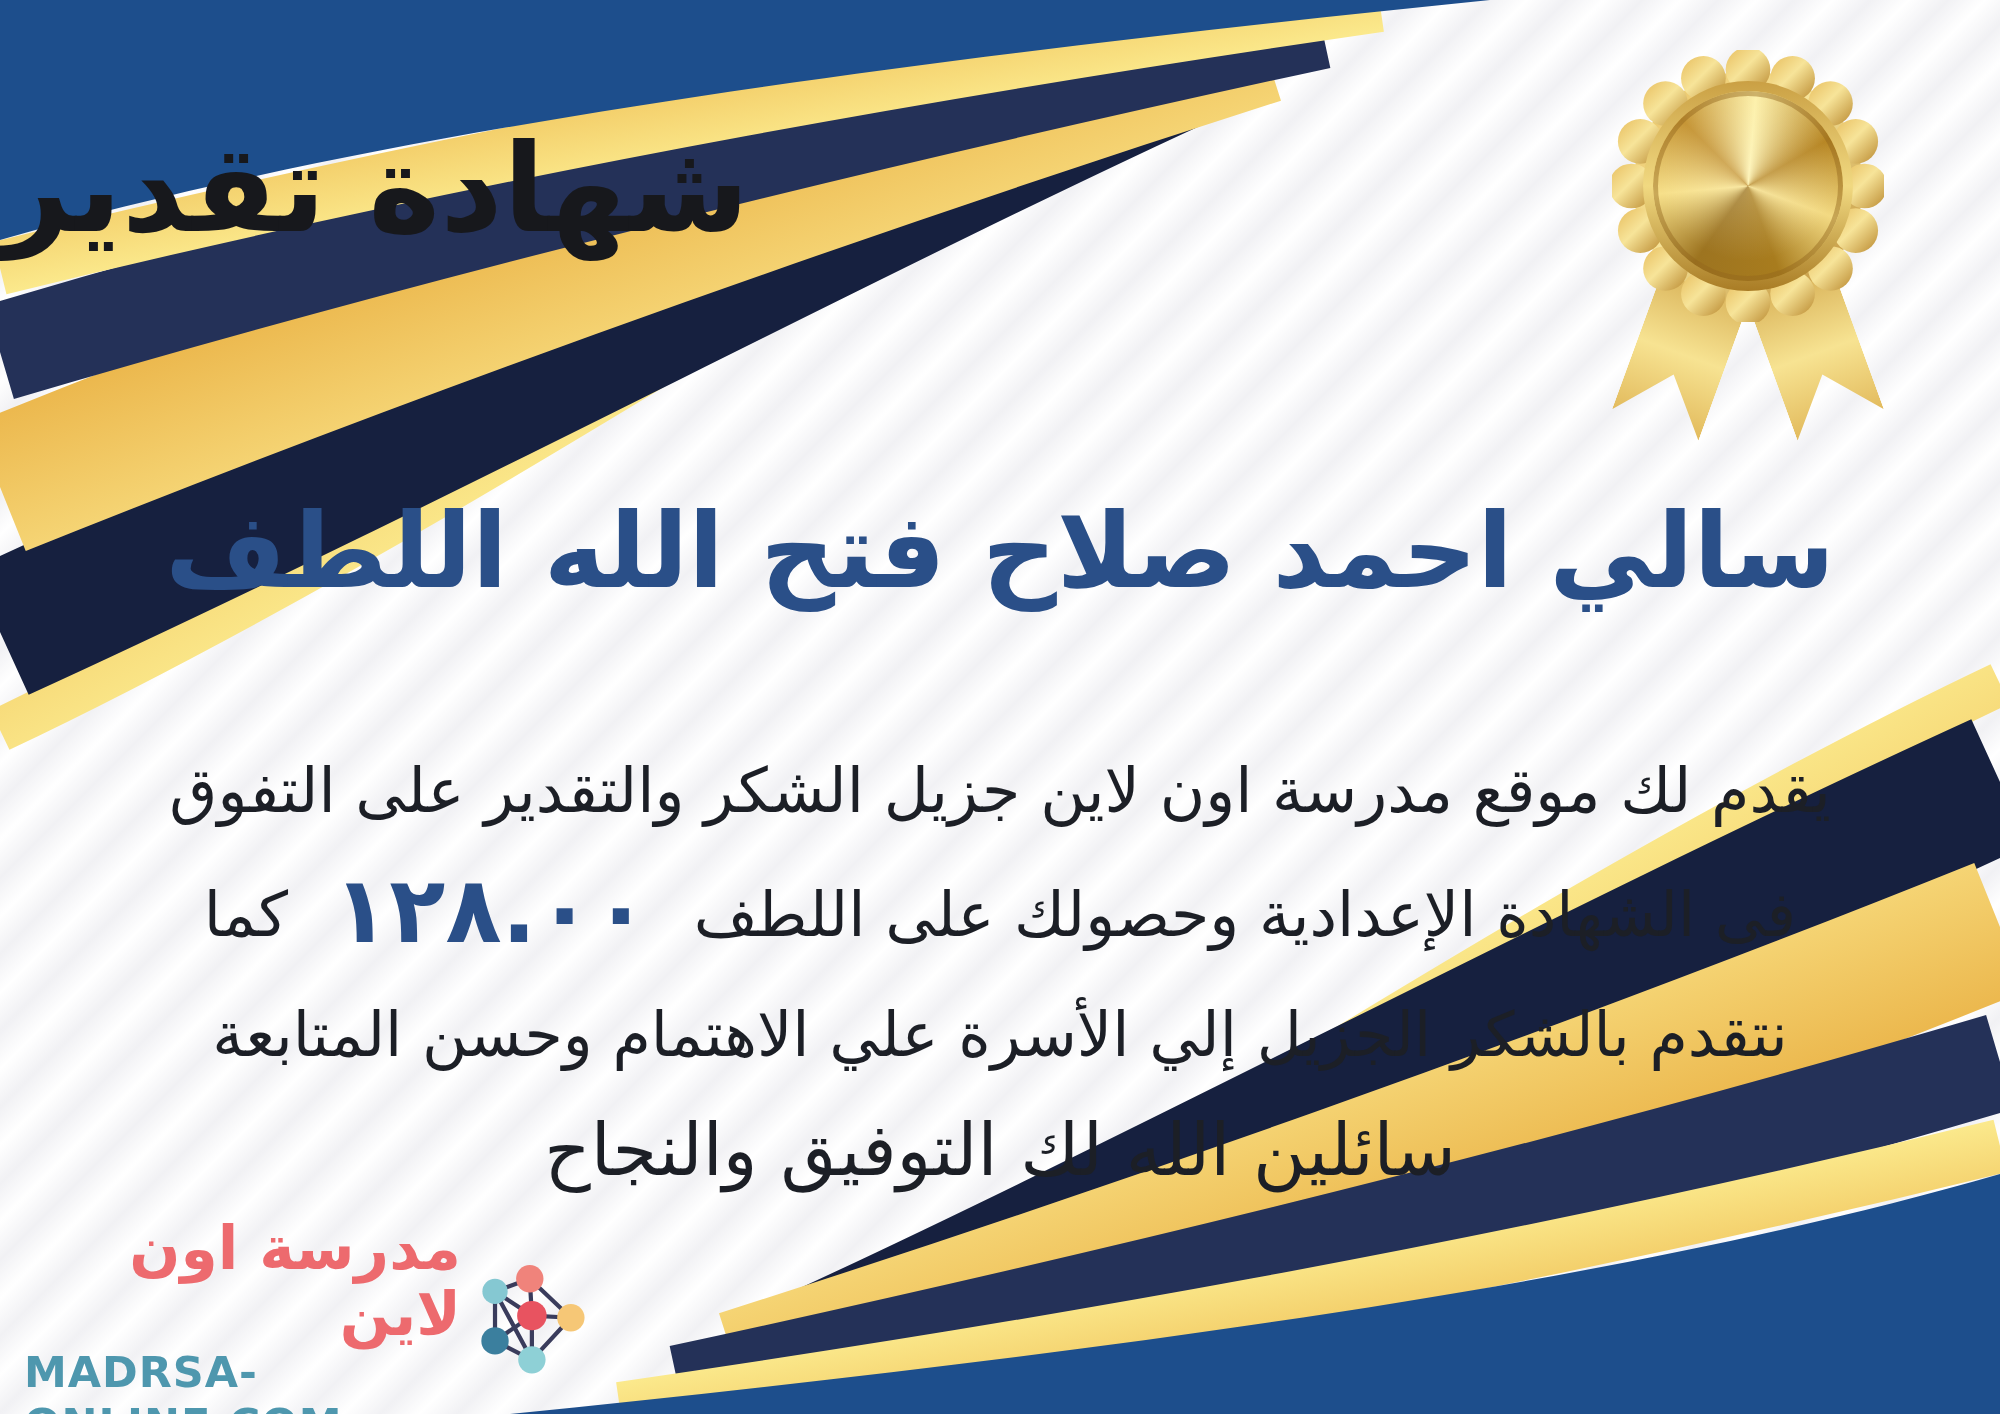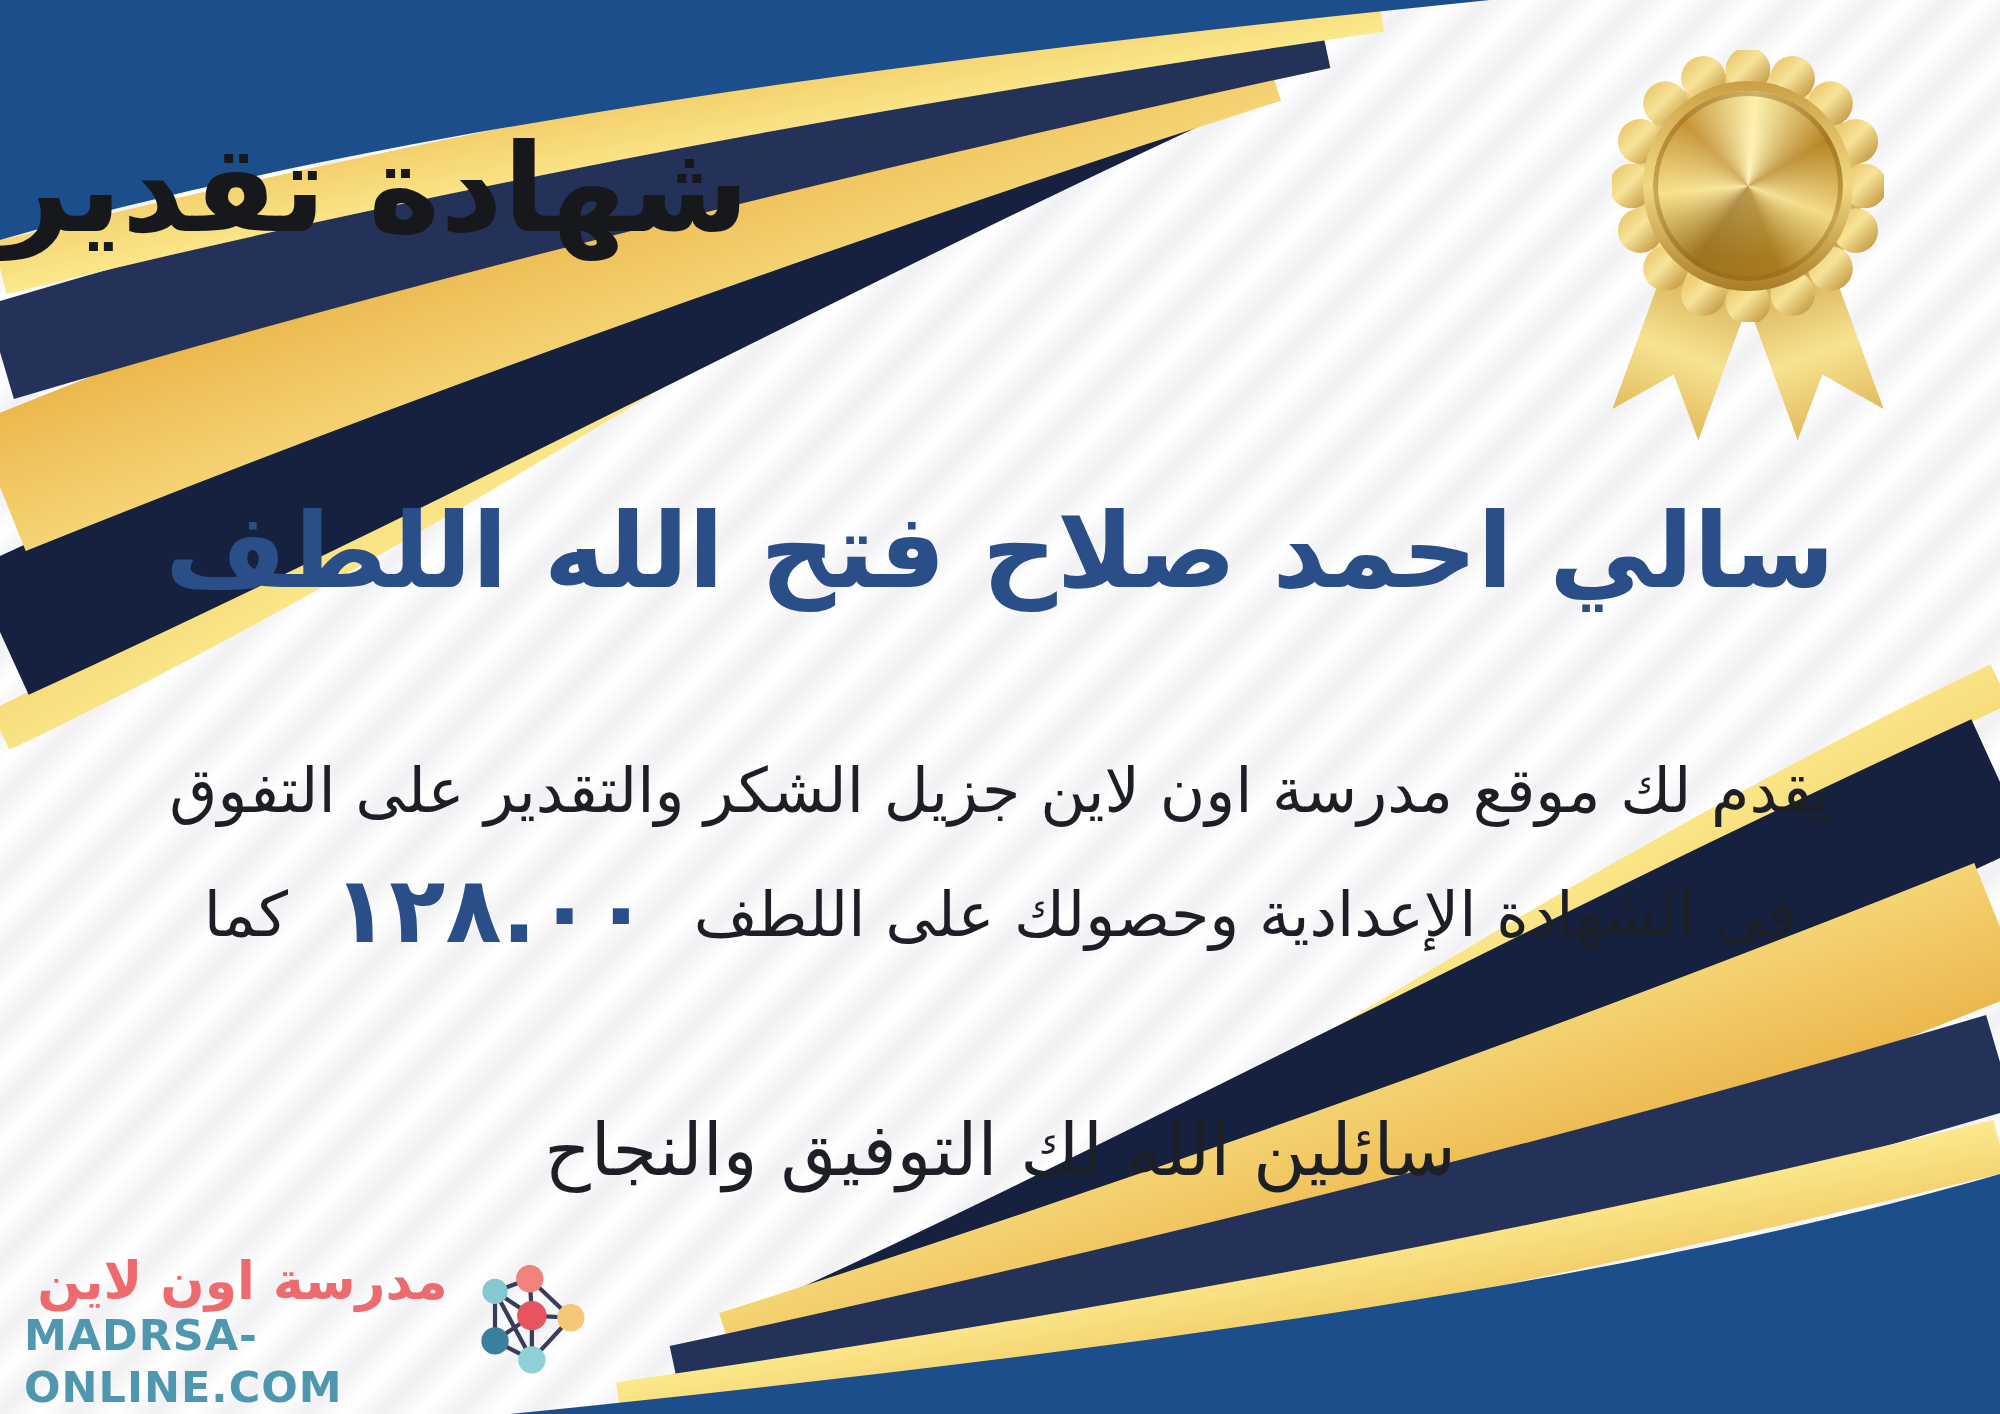--- a/index.html
+++ b/index.html
@@ -41,21 +41,21 @@
   .medal-face{
     position:absolute;left:41px;top:41px;width:190px;height:190px;border-radius:50%;
     background:
       radial-gradient(circle at 50% 42%,rgba(255,255,235,0.30),rgba(255,255,235,0) 62%),
       conic-gradient(from 215deg,#9d7420,#f7e08a 50deg,#c3912f 100deg,#fdf0a8 150deg,#b5831f 205deg,#f3da83 255deg,#a87c1e 305deg,#9d7420 360deg);
     box-shadow:0 0 0 5px rgba(146,103,28,0.45) inset;
   }
   
   .logo{position:absolute;left:24px;top:1238px;width:580px;height:170px;z-index:3;display:flex;align-items:center;}
   .logo-texts{width:440px;display:flex;flex-direction:column;align-items:center;}
-  .logo-ar{direction:rtl;font-size:52px;font-weight:bold;color:#ed6a6e;line-height:1.1;margin-top:20px;}
+  .logo-ar{direction:rtl;font-size:60px;font-weight:bold;color:#ed6a6e;line-height:1.1;margin-top:20px;}
   .logo-en{font-size:43px;font-weight:bold;color:#4e97ae;letter-spacing:1px;line-height:1.2;}
   .logo-icon{width:140px;height:158px;margin-left:4px;}
 </style>
 </head>
 <body>
 
 <svg class="decor" viewBox="0 0 2000 1414" xmlns="http://www.w3.org/2000/svg">
   <defs>
     <linearGradient id="goldStroke" x1="0" y1="0" x2="1" y2="1">
       <stop offset="0" stop-color="#c8872b"></stop>
@@ -84,20 +84,21 @@
 </svg>
 
 <div class="content">
   <div class="title">شهادة تقدير</div>
 
   <div class="name">سالي احمد صلاح فتح الله اللطف</div>
 
   <div class="body-text">
     <span>يقدم لك موقع مدرسة اون لاين جزيل الشكر  والتقدير على التفوق</span><br>
     <span>فى الشهادة الإعدادية وحصولك على اللطف</span><span class="score">١٢٨.٠٠</span><span>كما</span><br>
+    <span>نتقدم  بالشكر الجزيل إلي الأسرة علي الاهتمام وحسن المتابعة</span>
   </div>
 
   <div class="closing">سائلين الله لك التوفيق  والنجاح</div>
 </div>
 
 <div class="medal">
   <div class="ribbon l"></div>
   <div class="ribbon r"></div>
   <svg class="rosette" viewBox="-140 -140 280 280" xmlns="http://www.w3.org/2000/svg">
     <defs>

